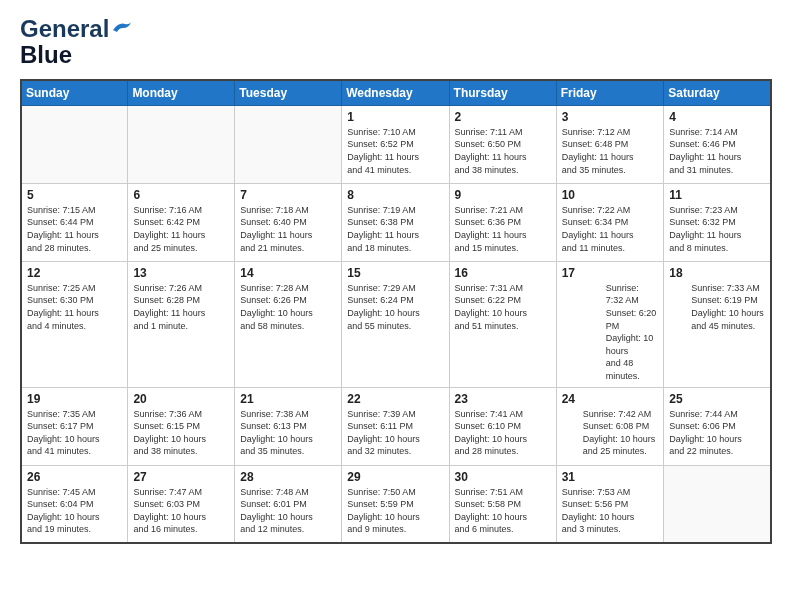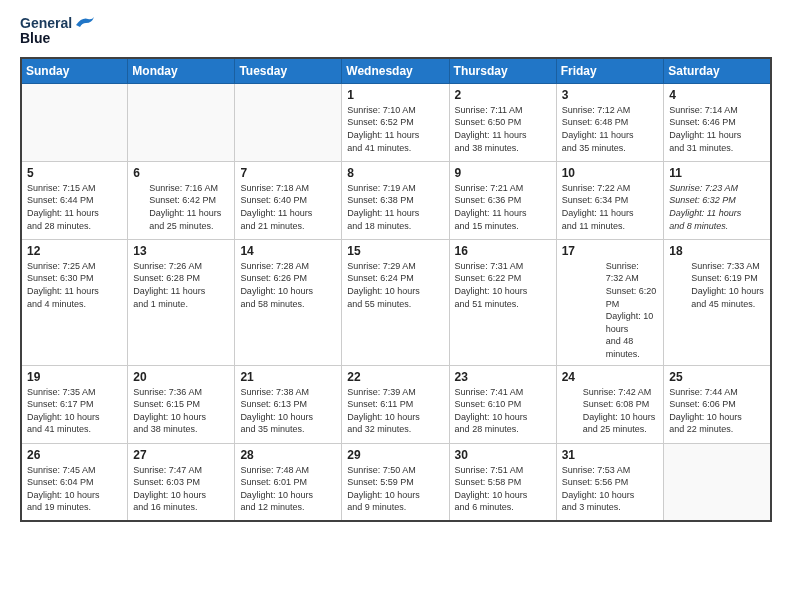--- a/index.html
+++ b/index.html
@@ -19,21 +19,21 @@
       justify-content: space-between;
       align-items: flex-start;
       margin-bottom: 10px;
     }
     .logo {
       display: flex;
       flex-direction: column;
       align-items: flex-start;
     }
     .logo-text {
-      font-size: 14px;
+      font-size: 24px;
       font-weight: bold;
       color: #1a3a5c;
       line-height: 1.1;
     }
     .logo-blue {
       color: #0f172a;
     }
     .title-block {
       text-align: right;
     }
@@ -158,21 +158,21 @@
         <tr>
           <td>
             <div class="day-num">5</div>
             <div class="day-info" style="white-space: pre-line;">Sunrise: 7:15 AM
 Sunset: 6:44 PM
 Daylight: 11 hours
 and 28 minutes.</div>
           </td>
           <td>
             <div class="day-num">6</div>
-            <div class="day-info" style="white-space: pre-line; margin-left: 16px;">Sunrise: 7:16 AM
+            <div class="day-info" style="white-space: pre-line;">Sunrise: 7:16 AM
 Sunset: 6:42 PM
 Daylight: 11 hours
 and 25 minutes.</div>
           </td>
           <td>
             <div class="day-num">7</div>
             <div class="day-info" style="white-space: pre-line;">Sunrise: 7:18 AM
 Sunset: 6:40 PM
 Daylight: 11 hours
 and 21 minutes.</div>
@@ -193,21 +193,21 @@
           </td>
           <td>
             <div class="day-num">10</div>
             <div class="day-info" style="white-space: pre-line;">Sunrise: 7:22 AM
 Sunset: 6:34 PM
 Daylight: 11 hours
 and 11 minutes.</div>
           </td>
           <td>
             <div class="day-num">11</div>
-            <div class="day-info" style="white-space: pre-line; font-style: italic;">Sunrise: 7:23 AM
+            <div class="day-info" style="white-space: pre-line;">Sunrise: 7:23 AM
 Sunset: 6:32 PM
 Daylight: 11 hours
 and 8 minutes.</div>
           </td>
         </tr>
         <tr>
           <td>
             <div class="day-num">12</div>
             <div class="day-info" style="white-space: pre-line;">Sunrise: 7:25 AM
 Sunset: 6:30 PM

